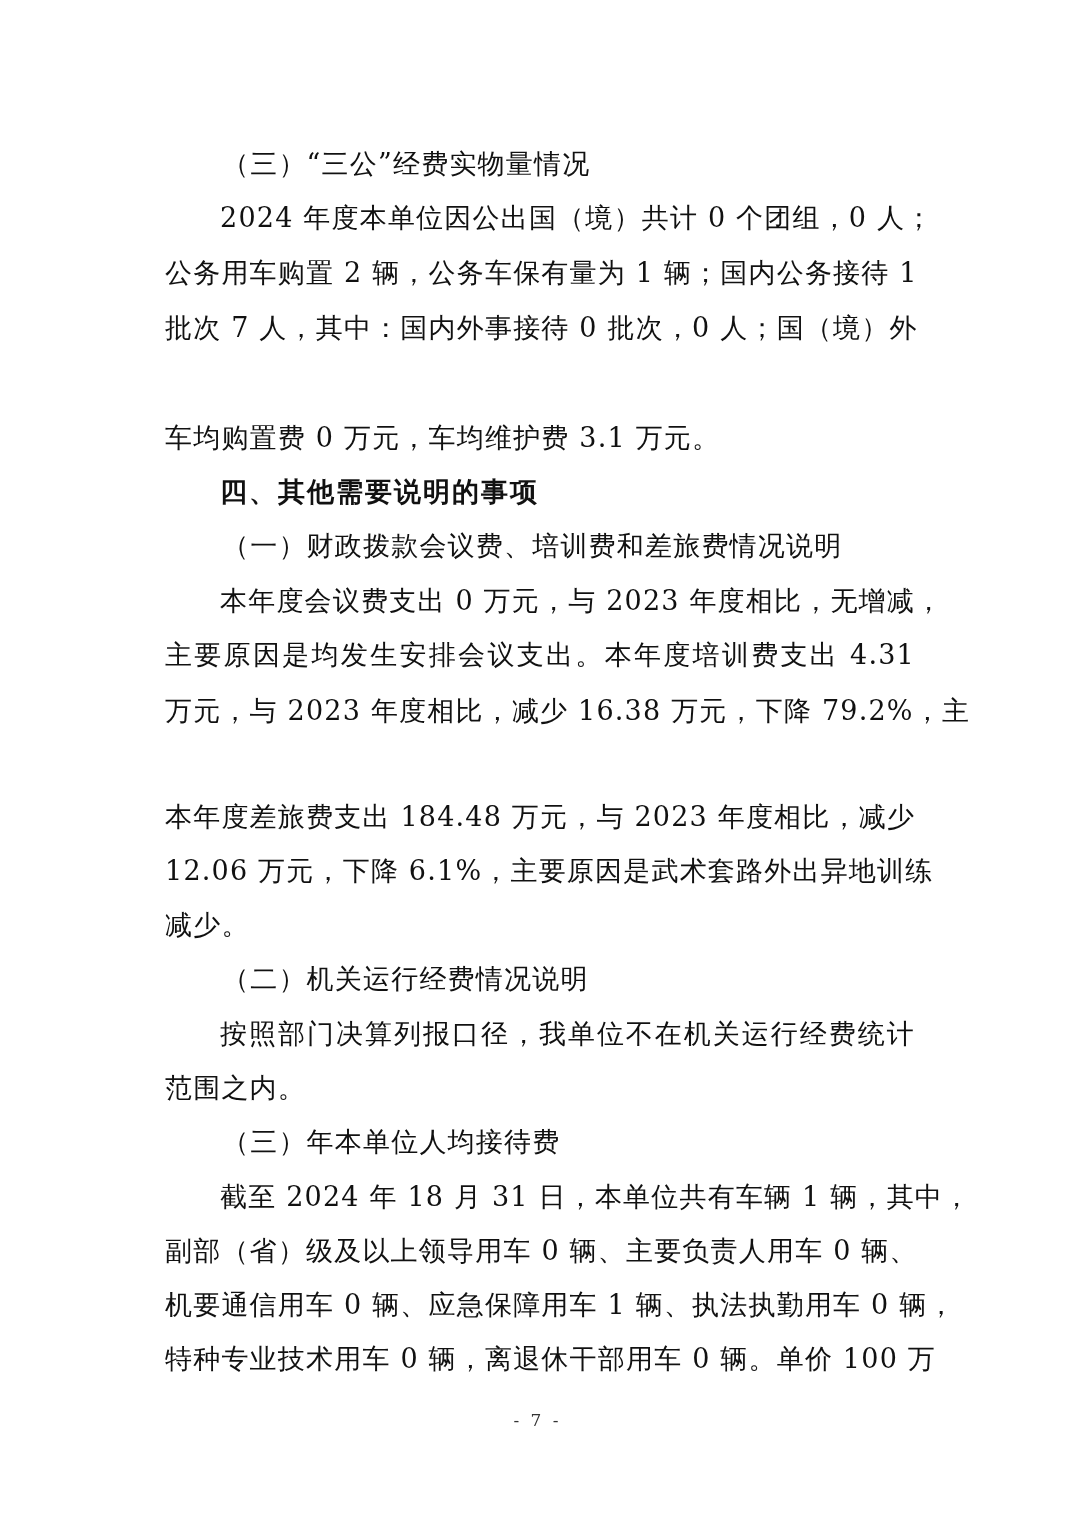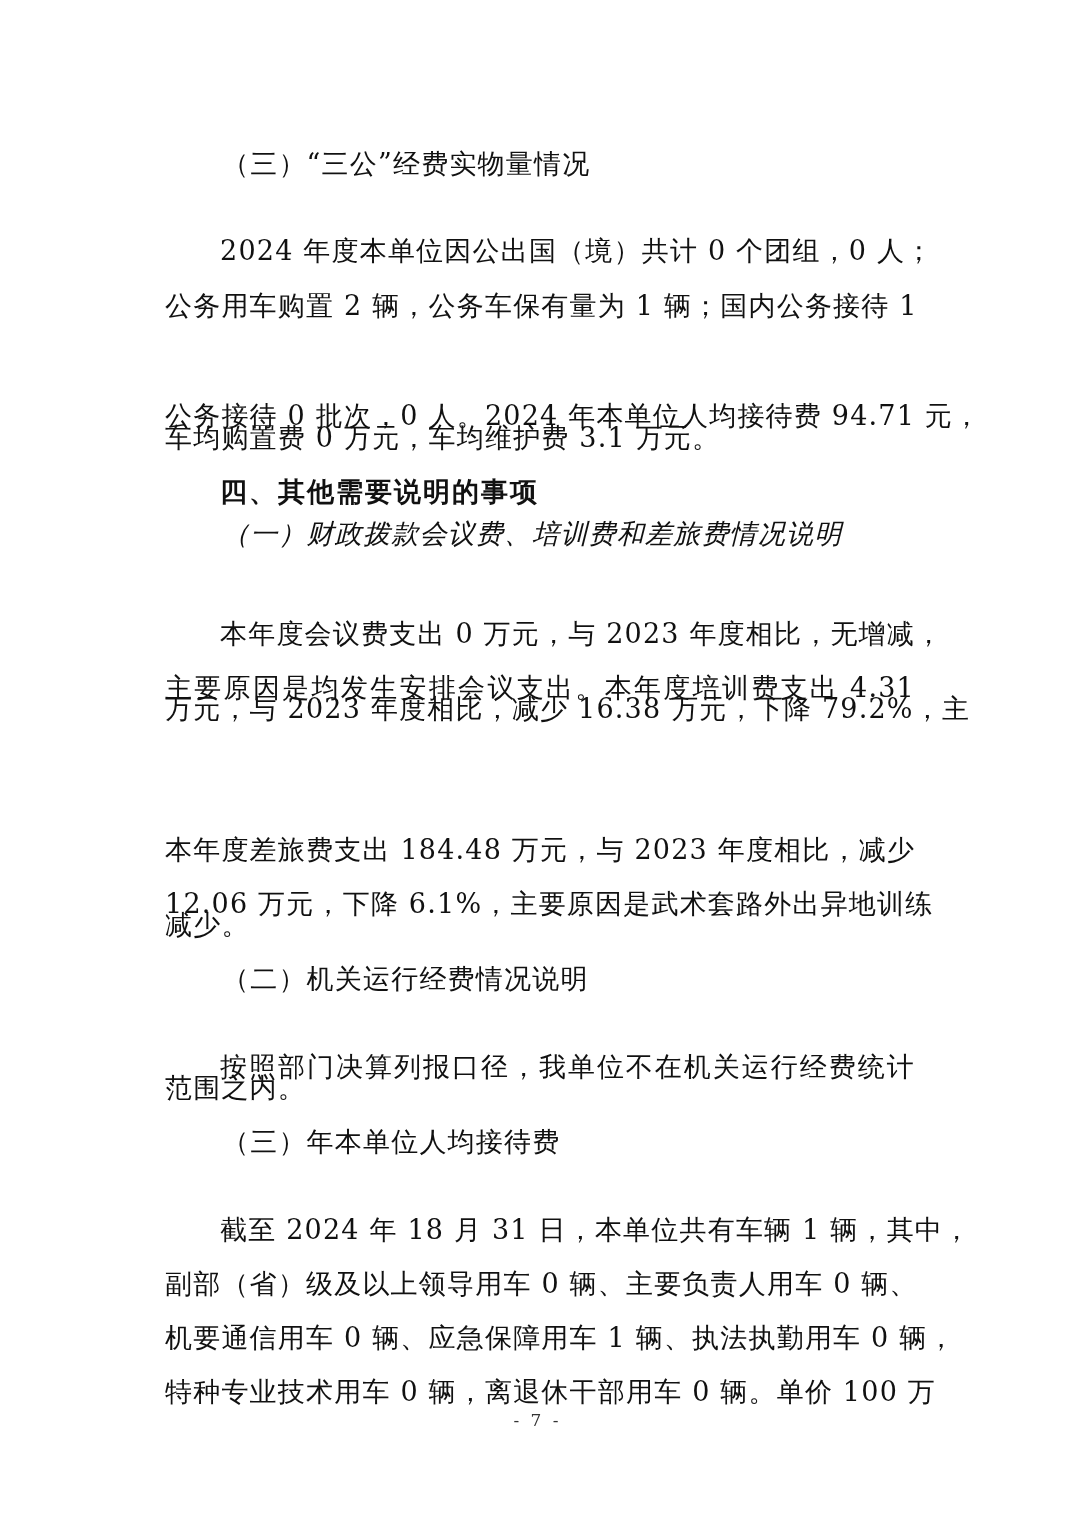--- a/index.html
+++ b/index.html
@@ -28,21 +28,20 @@
       left: 165px;
       width: 750px;
       font-size: 27px;
       line-height: 36px;
       white-space: nowrap;
       letter-spacing: 1.2px;
     }
     .line.justify {
       text-align: justify;
       text-align-last: justify;
-      margin-top: 33px;
     }
     .indent { left: 220px; width: 695px; }
     .heading-bold {
       font-family: "DejaVu Sans", "Liberation Sans", sans-serif;
       font-weight: bold;
       letter-spacing: 2px;
     }
     .sub-heading {
       left: 222px;
     }
@@ -60,30 +59,30 @@
   </style>
 </head>
 <body>
 
 <div class="page">
 
   <div class="line sub-heading" style="top:146px;">（三）“三公”经费实物量情况</div>
 
   <div class="line indent justify" style="top:200px;">2024 年度本单位因公出国（境）共计 0 个团组，0 人；</div>
   <div class="line justify" style="top:255px;">公务用车购置 2 辆，公务车保有量为 1 辆；国内公务接待 1</div>
-  <div class="line justify" style="top:365px;">公务接待 0 批次，0 人。2024 年本单位人均接待费 94.71 元，</div>
+  <div class="line justify" style="top:310px;">批次 7 人，其中：国内外事接待 0 批次，0 人；国（境）外</div>
   <div class="line" style="top:420px;">车均购置费 0 万元，车均维护费 3.1 万元。</div>
 
   <div class="line indent heading-bold" style="top:474px;">四、其他需要说明的事项</div>
 
-  <div class="line sub-heading" style="top:516px;font-style:italic;">（一）财政拨款会议费、培训费和差旅费情况说明</div>
+  <div class="line sub-heading" style="top:528px;">（一）财政拨款会议费、培训费和差旅费情况说明</div>
 
   <div class="line indent justify" style="top:583px;">本年度会议费支出 0 万元，与 2023 年度相比，无增减，</div>
   <div class="line justify" style="top:637px;">主要原因是均发生安排会议支出。本年度培训费支出 4.31</div>
-  <div class="line justify" style="top:658px;">万元，与 2023 年度相比，减少 16.38 万元，下降 79.2%，主</div>
+  <div class="line justify" style="top:693px;">万元，与 2023 年度相比，减少 16.38 万元，下降 79.2%，主</div>
   <div class="line justify" style="top:799px;">本年度差旅费支出 184.48 万元，与 2023 年度相比，减少</div>
   <div class="line justify" style="top:853px;">12.06 万元，下降 6.1%，主要原因是武术套路外出异地训练</div>
   <div class="line" style="top:907px;">减少。</div>
 
   <div class="line sub-heading" style="top:961px;">（二）机关运行经费情况说明</div>
 
   <div class="line indent justify" style="top:1016px;">按照部门决算列报口径，我单位不在机关运行经费统计</div>
   <div class="line" style="top:1070px;">范围之内。</div>
 
   <div class="line sub-heading" style="top:1124px;">（三）年本单位人均接待费</div>

